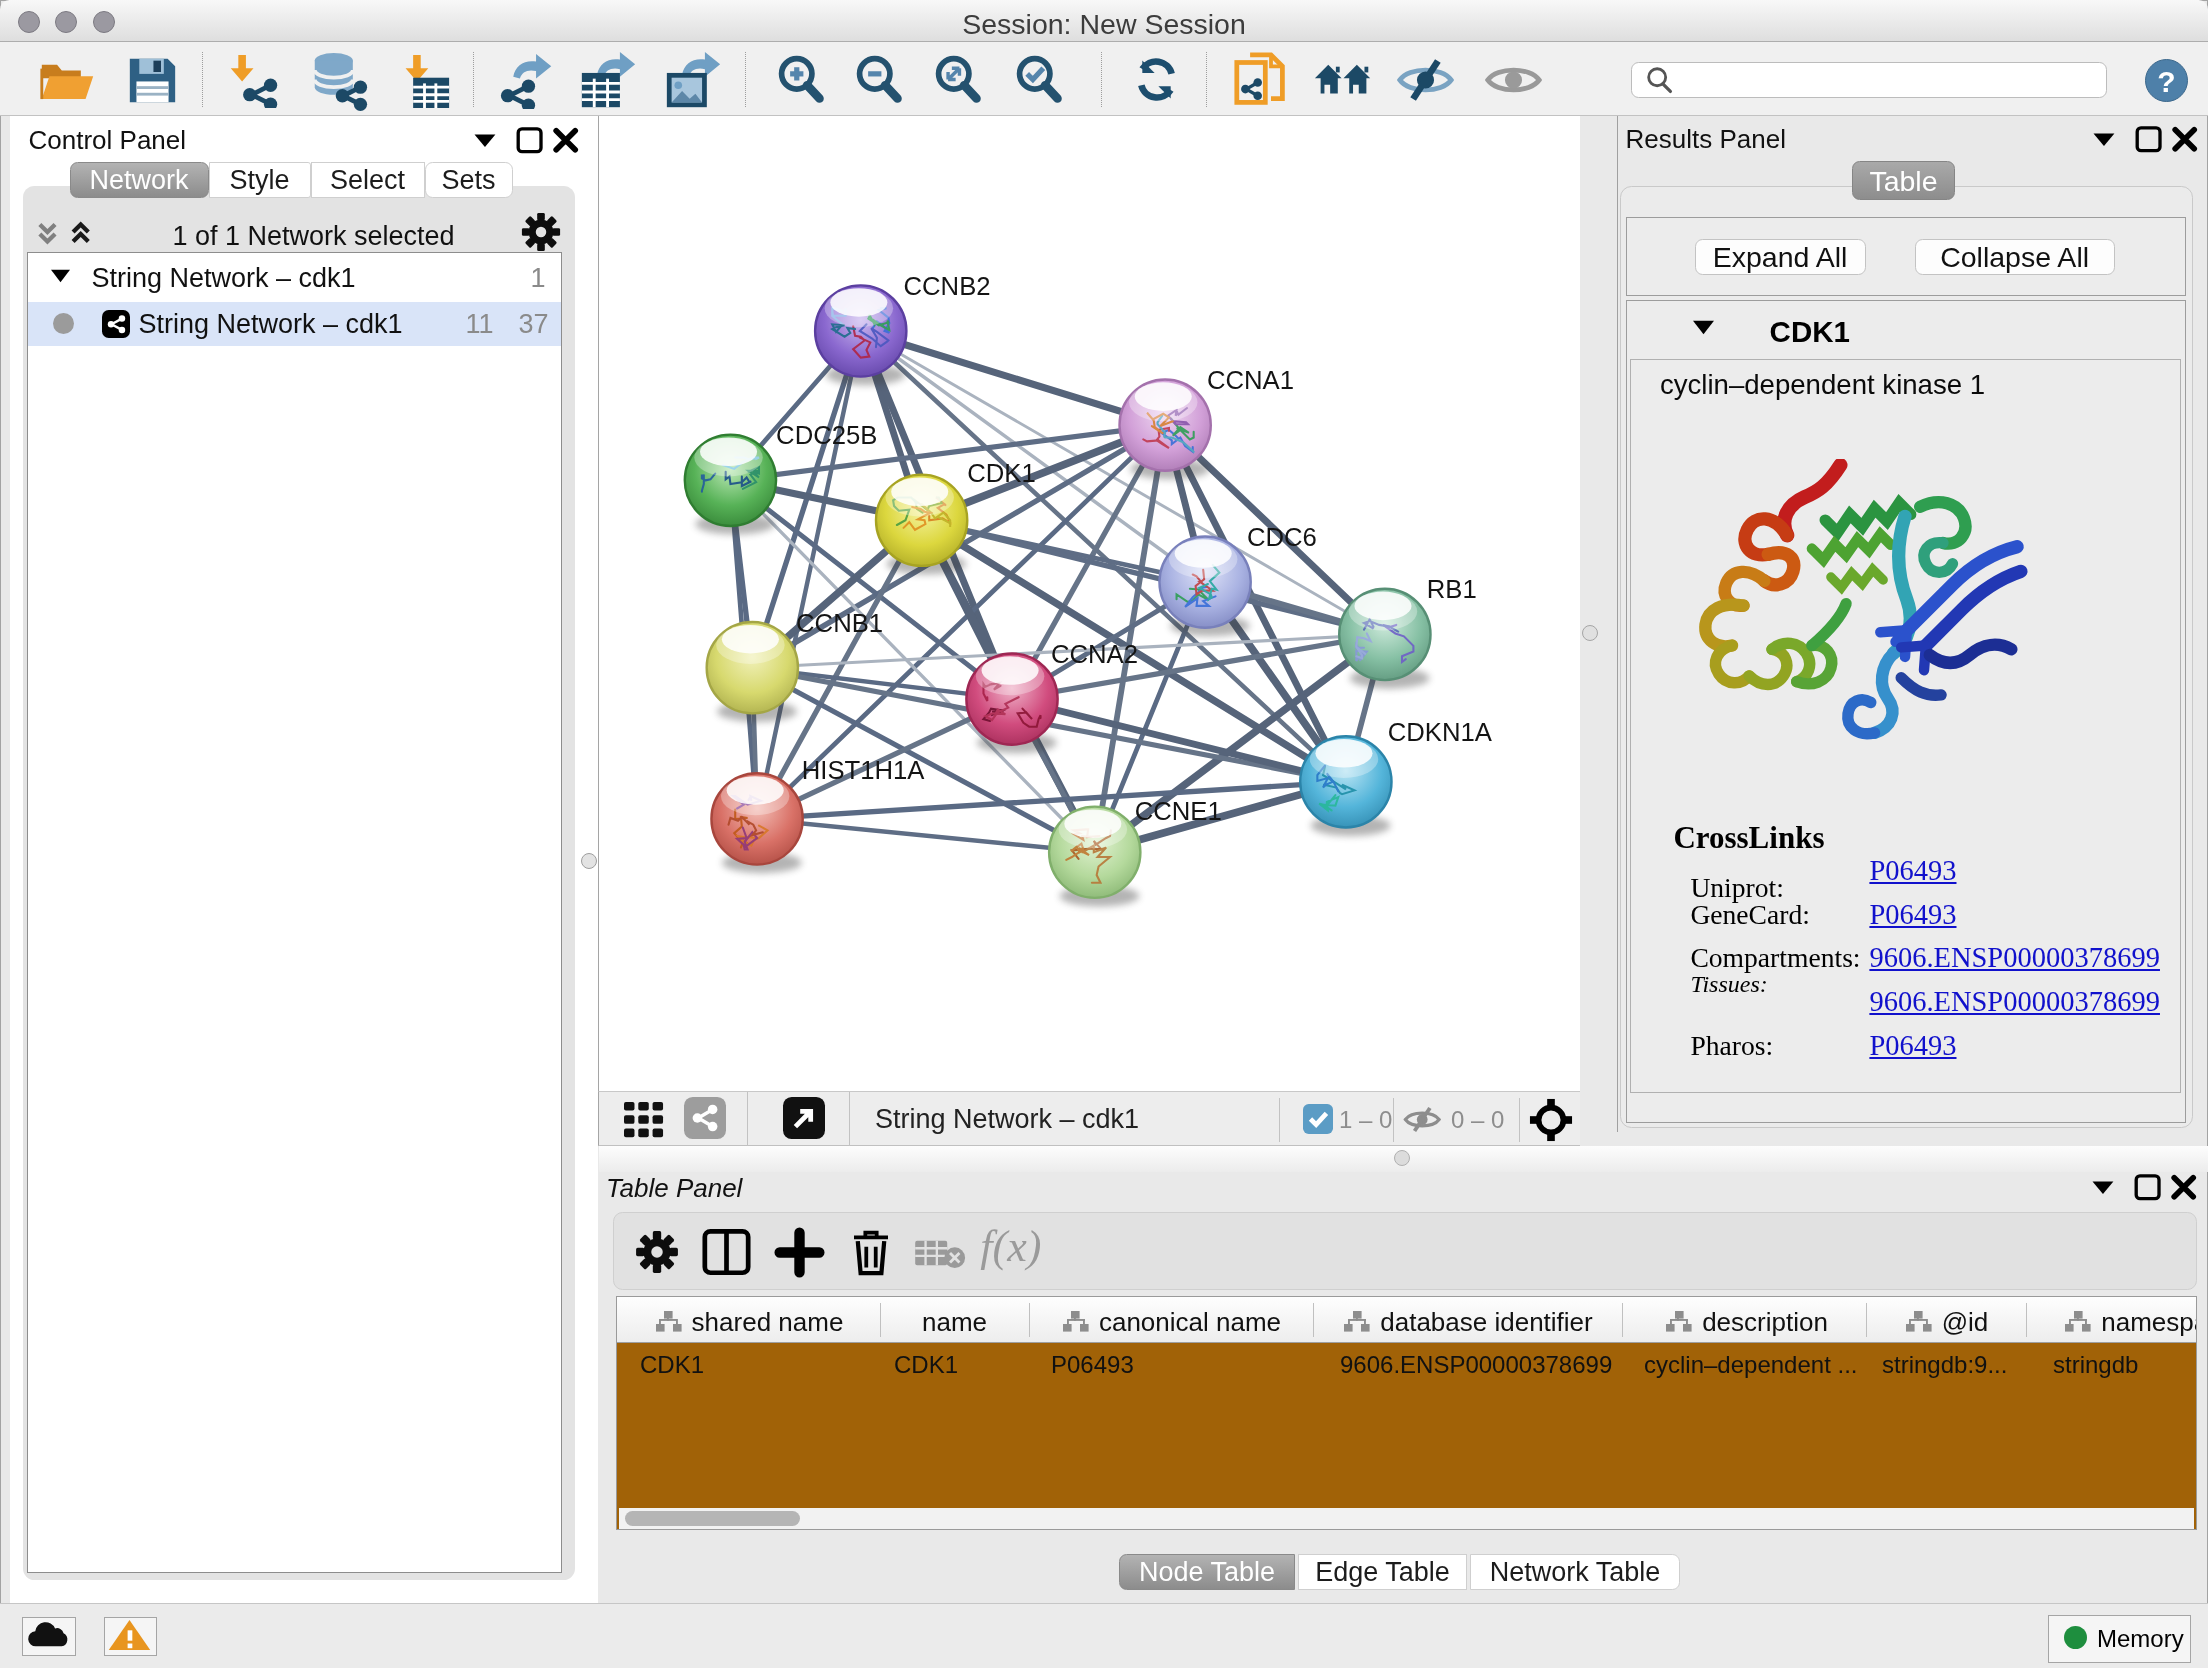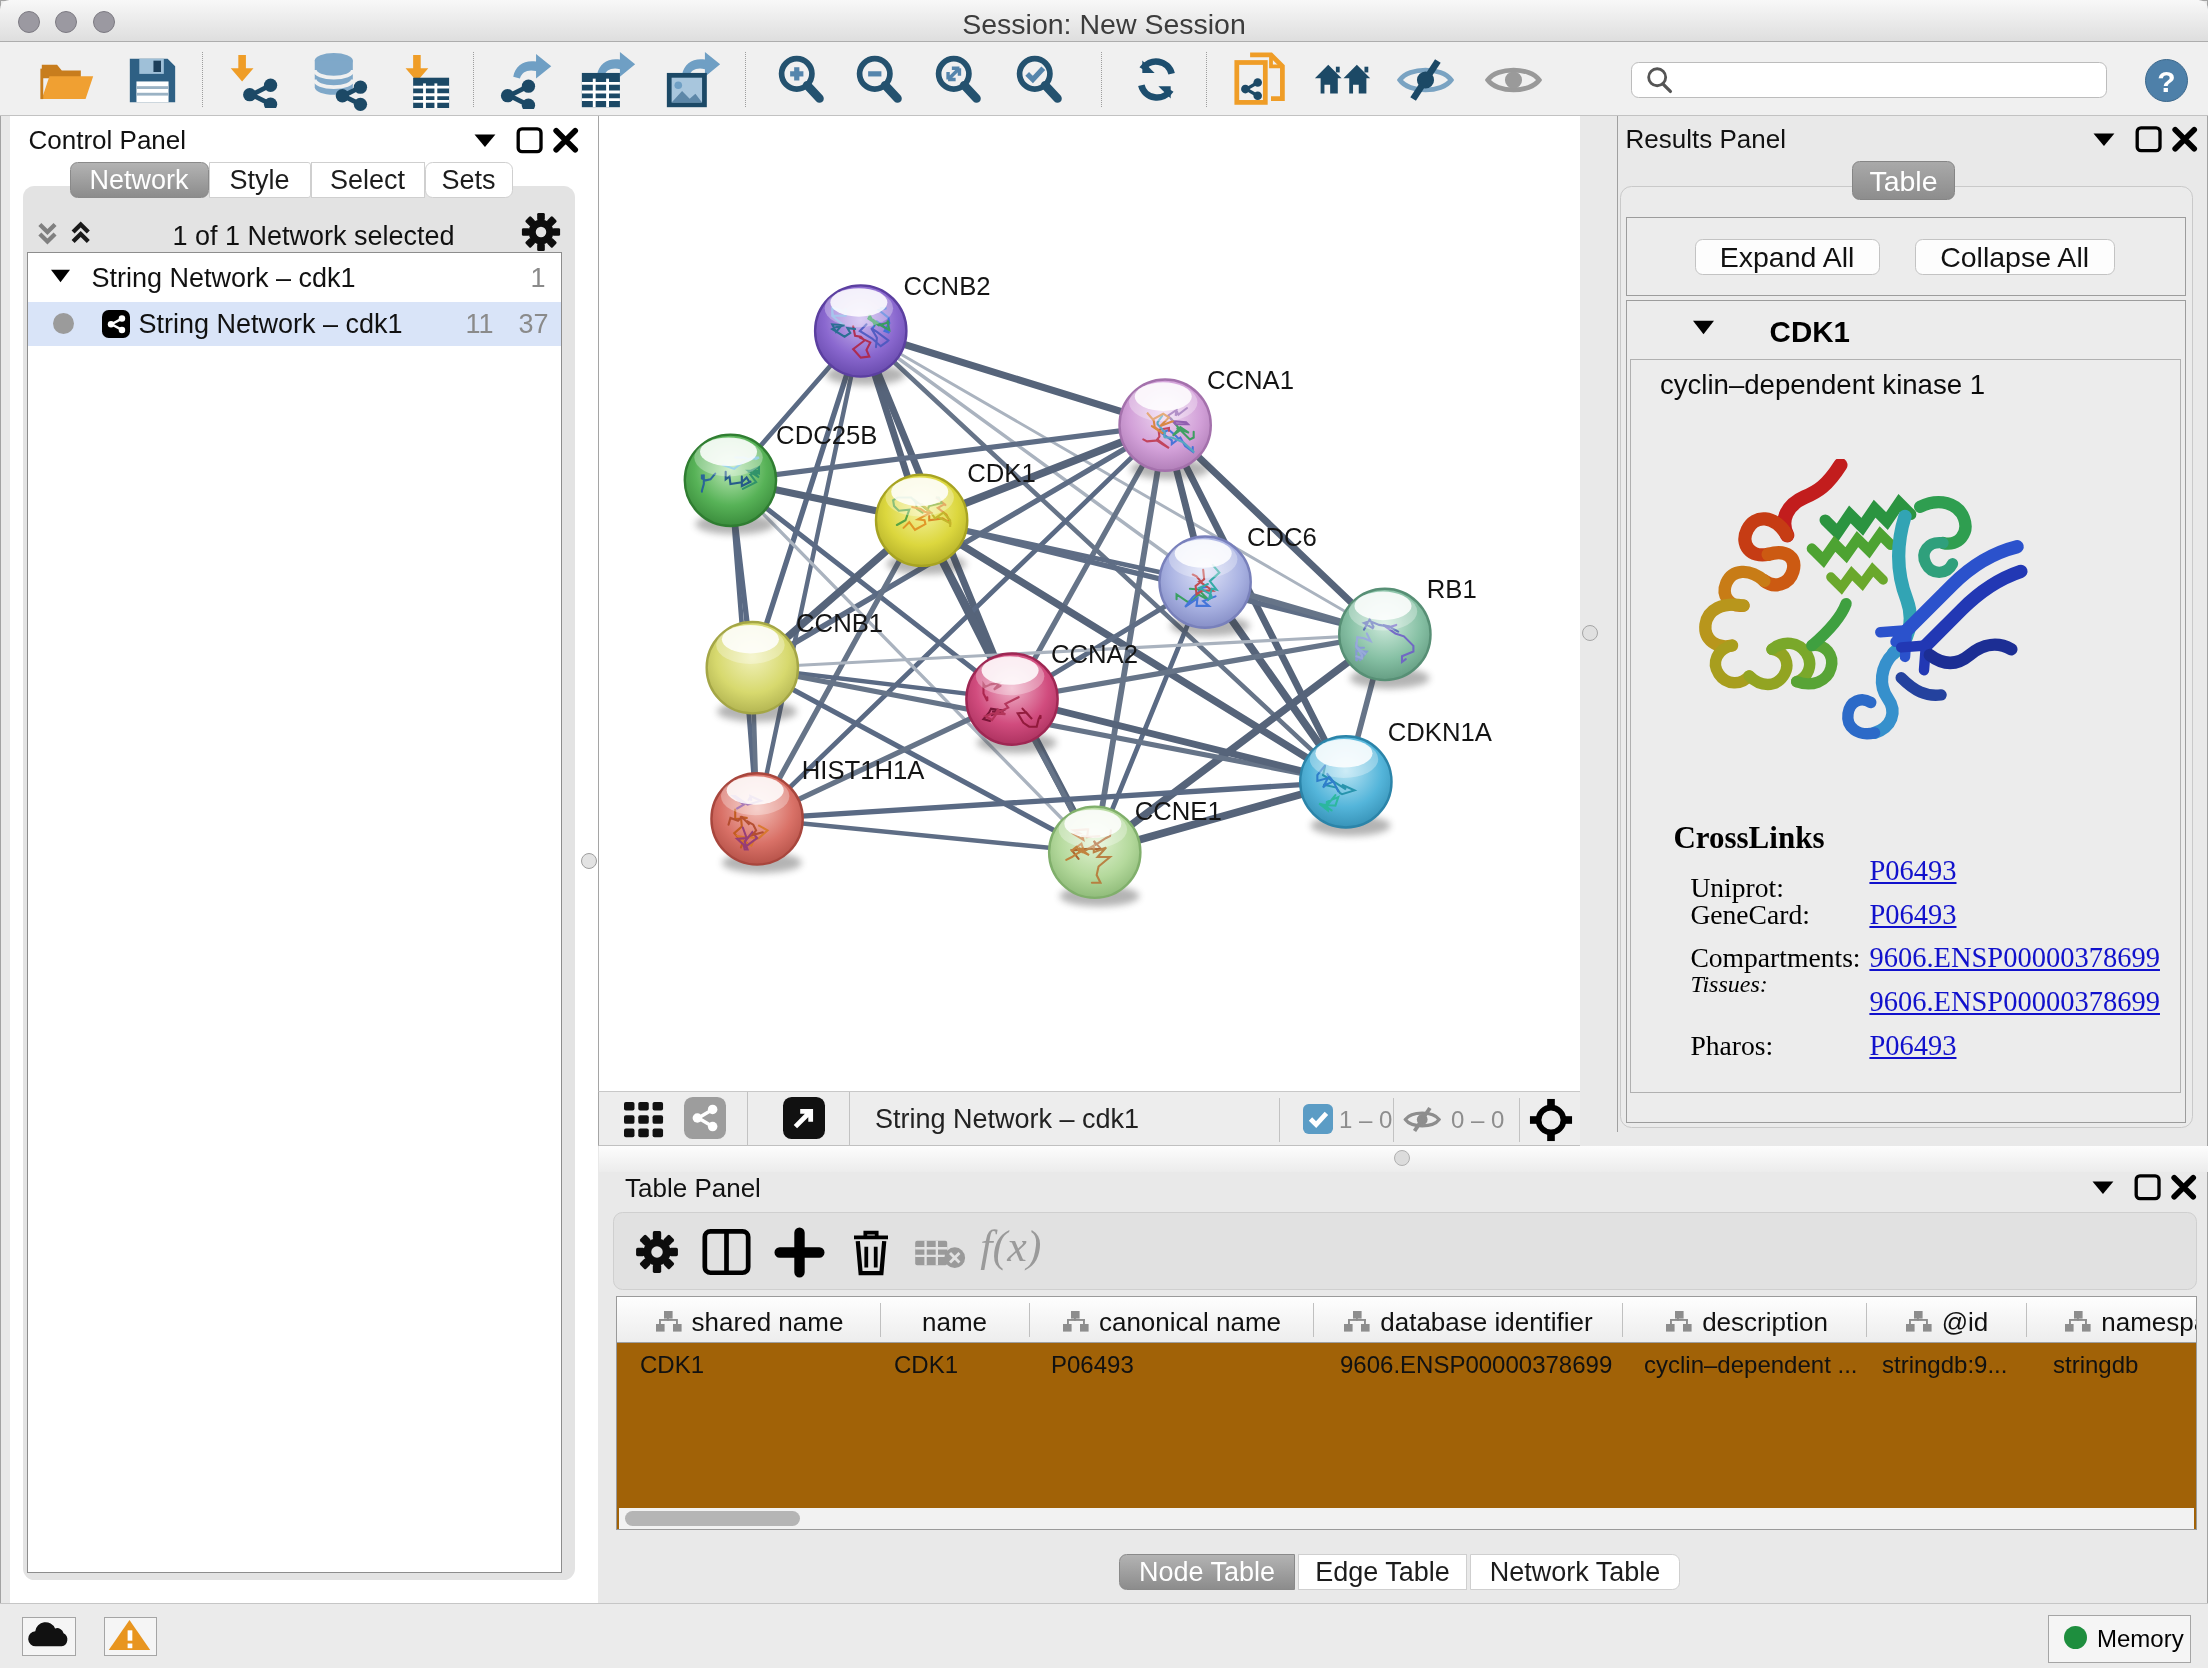--- a/index.html
+++ b/index.html
@@ -619,21 +619,21 @@
     <svg class="abs" style="left:466px;top:9.5px" width="114" height="28.5" viewBox="0 0 120 30">
       <path d="M10 8 l22 0 -11 13 z" fill="#000"></path>
       <rect x="56" y="2" width="24" height="24" rx="4" fill="none" stroke="#000" stroke-width="3.5"></rect>
       <path d="M96 4 l20 20 M116 4 l-20 20" stroke="#000" stroke-width="6" stroke-linecap="round"></path>
     </svg>
 
     <div class="abs" style="left:1.9px;top:70px;width:573px;height:942px;background:#ebebeb;border:1px solid #c9c9c9;border-radius:11.4px;"></div>
     <div class="abs" style="left:234px;top:45px;width:103px;height:39px;border-radius:7.6px;background:linear-gradient(#a9a9a9,#8d8d8d);border:1px solid #858585;color:#fff;font-size:28.5px;text-align:center;line-height:39px;">Table</div>
 
     <div class="abs" style="left:7.6px;top:101px;width:560px;height:79px;border:1px solid #9c9c9c;background:#ececec;">
-      <div class="abs" style="left:68px;top:21px;width:185px;height:36px;background:#fdfdfd;border:1px solid #c3c3c3;border-radius:7.6px;font-size:28.5px;color:#111;text-align:center;line-height:35px;">Expand All</div>
+      <div class="abs" style="left:68px;top:21px;width:171px;height:36px;background:#fdfdfd;border:1px solid #c3c3c3;border-radius:7.6px;font-size:28.5px;color:#111;text-align:center;line-height:35px;">Expand All</div>
       <div class="abs" style="left:288px;top:21px;width:200px;height:36px;background:#fdfdfd;border:1px solid #c3c3c3;border-radius:7.6px;font-size:28.5px;color:#111;text-align:center;line-height:35px;">Collapse All</div>
     </div>
 
     <div class="abs" style="left:7.6px;top:184px;width:560px;height:823px;border:1px solid #9c9c9c;background:#ececec;">
       <svg class="abs" style="left:63px;top:16px" width="27" height="21" viewBox="0 0 28 22">
           <path d="M3 4 h22 l-11 14 z" fill="#000"></path>
         </svg>
       <div class="abs" style="left:143px;top:14.3px;font-size:29.5px;font-weight:bold;color:#000;">CDK1</div>
       <div class="abs" style="left:3.8px;top:58px;width:551px;height:734px;border:1px solid #b0b0b0;background:#ececec;">
         <div class="abs" style="left:28.5px;top:8.6px;font-size:27.6px;color:#0a0a0a;">cyclin–dependent kinase 1</div>
@@ -681,21 +681,21 @@
         </div>
       </div>
     </div>
   </div>
 
   <div id="hsplit">
       <div class="abs" style="left:795px;top:3.8px;width:16px;height:16px;border-radius:50%;background:#dcdcdc;border:1px solid #b0b0b0;"></div>
     </div>
 
   <div id="tpanel">
-    <div class="pheader" style="position:absolute;left:26px;top:1px;">Table Panel</div>
+    <div class="pheader" style="position:absolute;left:7px;top:1px;font-style:italic;">Table Panel</div>
     <svg class="abs" style="left:1484px;top:1.9px" width="114" height="28.5" viewBox="0 0 120 30">
       <path d="M10 8 l22 0 -11 13 z" fill="#000"></path>
       <rect x="56" y="2" width="24" height="24" rx="4" fill="none" stroke="#000" stroke-width="3.5"></rect>
       <path d="M96 4 l20 20 M116 4 l-20 20" stroke="#000" stroke-width="6" stroke-linecap="round"></path>
     </svg>
 
     <div class="abs" style="left:14.3px;top:40px;width:1584px;height:78px;background:#e1e1e1;border:1px solid #cfcfcf;border-radius:9.5px;">
       <svg class="abs" style="left:20px;top:16px" width="46" height="46" viewBox="0 0 44 44">
         <g fill="#0d0d0d">
           <circle cx="22" cy="22" r="13"></circle>

